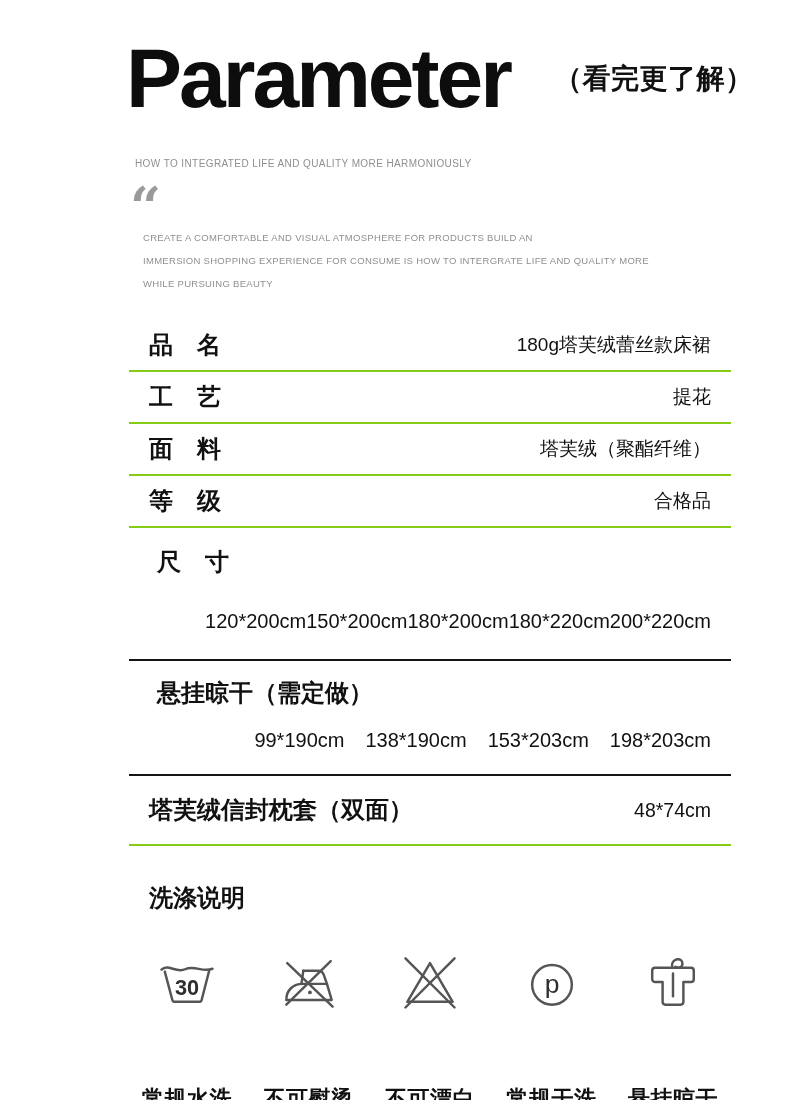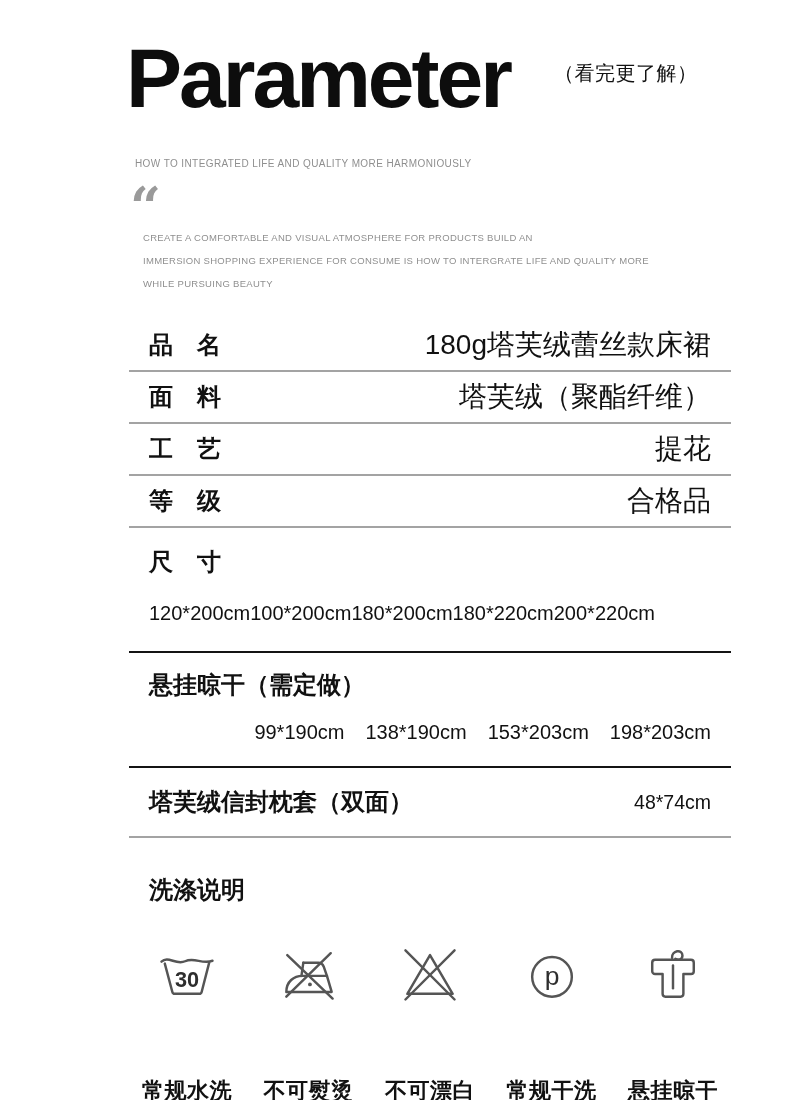--- a/index.html
+++ b/index.html
@@ -9,47 +9,47 @@
     background:#ffffff; color:#111111; overflow:hidden;
     font-family:"Liberation Sans","DejaVu Sans",sans-serif;
   }
   
   .title {
     position:absolute; left:92px; top:30px;
     font-size:84px; font-weight:600; letter-spacing:-3px; color:#0d0d0d;
   }
   .subtitle {
     position:absolute; left:520px; top:60px;
-    font-size:20px; font-weight:400; letter-spacing:0.5px; white-space:nowrap;
+    font-size:28px; font-weight:700; letter-spacing:0.5px; white-space:nowrap;
   }
   .tagline {
     position:absolute; left:101px; top:158px;
     font-size:10px; color:#8f8f8f; letter-spacing:0.4px;
   }
   .quote-mark {
     position:absolute; left:96px; top:180px; line-height:1;
     font-family:"DejaVu Serif","Liberation Serif",serif;
     font-size:54px; font-weight:700; color:#9a9a9a;
   }
   .quote-lines {
     position:absolute; left:109px; top:226px;
     font-size:9.5px; color:#8f8f8f; letter-spacing:0.3px; line-height:23px;
   }
   
   .spec { position:absolute; left:95px; top:320px; width:602px; }
   .spec-row {
     display:flex; justify-content:space-between; align-items:center;
-    height:52px; padding:0 20px; border-bottom:2px solid #a3a3a3;
+    height:52px; padding:0 20px; border-bottom:2px solid #84cc16;
   }
   .spec-label { font-size:24px; font-weight:700; white-space:nowrap; }
-  .spec-value { font-size:28px; white-space:nowrap; }
+  .spec-value { font-size:19px; white-space:nowrap; }
   .section { border-bottom:2px solid #141414; padding:18px 20px 26px; }
   .section.cross { padding:16px 20px 22px; }
-  .section-label { font-size:24px; font-weight:700; }
-  .sizes { display:flex; justify-content:flex-start; font-size:20px; margin-top:24px; white-space:nowrap; }
+  .section-label { font-size:24px; font-weight:700;margin-left:8px; }
+  .sizes { display:flex; justify-content:flex-end; font-size:20px; margin-top:32px; white-space:nowrap; }
   .sizes.right { justify-content:flex-end; gap:21px; margin-top:20px; }
   .spec-row.pillow { height:70px; }
   .spec-row.pillow .spec-value { font-size:19.5px; }
   
   .wash-title { font-size:24px; font-weight:700; margin:36px 20px 0; }
   .wash-row { display:flex; justify-content:space-between; align-items:flex-end; margin-top:34px; padding:0 2px; }
   .wash-item { display:flex; flex-direction:column; align-items:center; width:112px;gap:44px; }
   .wash-item svg { width:68px; height:68px; display:block; }
   .wash-item svg path, .wash-item svg line, .wash-item svg circle {
     fill:none; stroke:#555555; stroke-width:2.6; stroke-linecap:round; stroke-linejoin:round;
@@ -76,37 +76,37 @@
     <p>WHILE PURSUING BEAUTY</p>
   </div>
 
   <div class="spec">
 
     <div class="spec-row">
       <span class="spec-label">品　名</span>
       <span class="spec-value">180g塔芙绒蕾丝款床裙</span>
     </div>
     <div class="spec-row">
+      <span class="spec-label">工　艺</span>
+      <span class="spec-value">提花</span>
+    </div>
+    <div class="spec-row">
       <span class="spec-label">面　料</span>
       <span class="spec-value">塔芙绒（聚酯纤维）</span>
-    </div>
-    <div class="spec-row">
-      <span class="spec-label">工　艺</span>
-      <span class="spec-value">提花</span>
     </div>
     <div class="spec-row">
       <span class="spec-label">等　级</span>
       <span class="spec-value">合格品</span>
     </div>
 
     <div class="section">
       <div class="section-label">尺　寸</div>
       <div class="sizes">
         <span>120*200cm</span>
-        <span>100*200cm</span>
+        <span>150*200cm</span>
         <span>180*200cm</span>
         <span>180*220cm</span>
         <span>200*220cm</span>
       </div>
     </div>
 
     <div class="section cross">
       <div class="section-label">悬挂晾干（需定做）</div>
       <div class="sizes right">
         <span>99*190cm</span>

